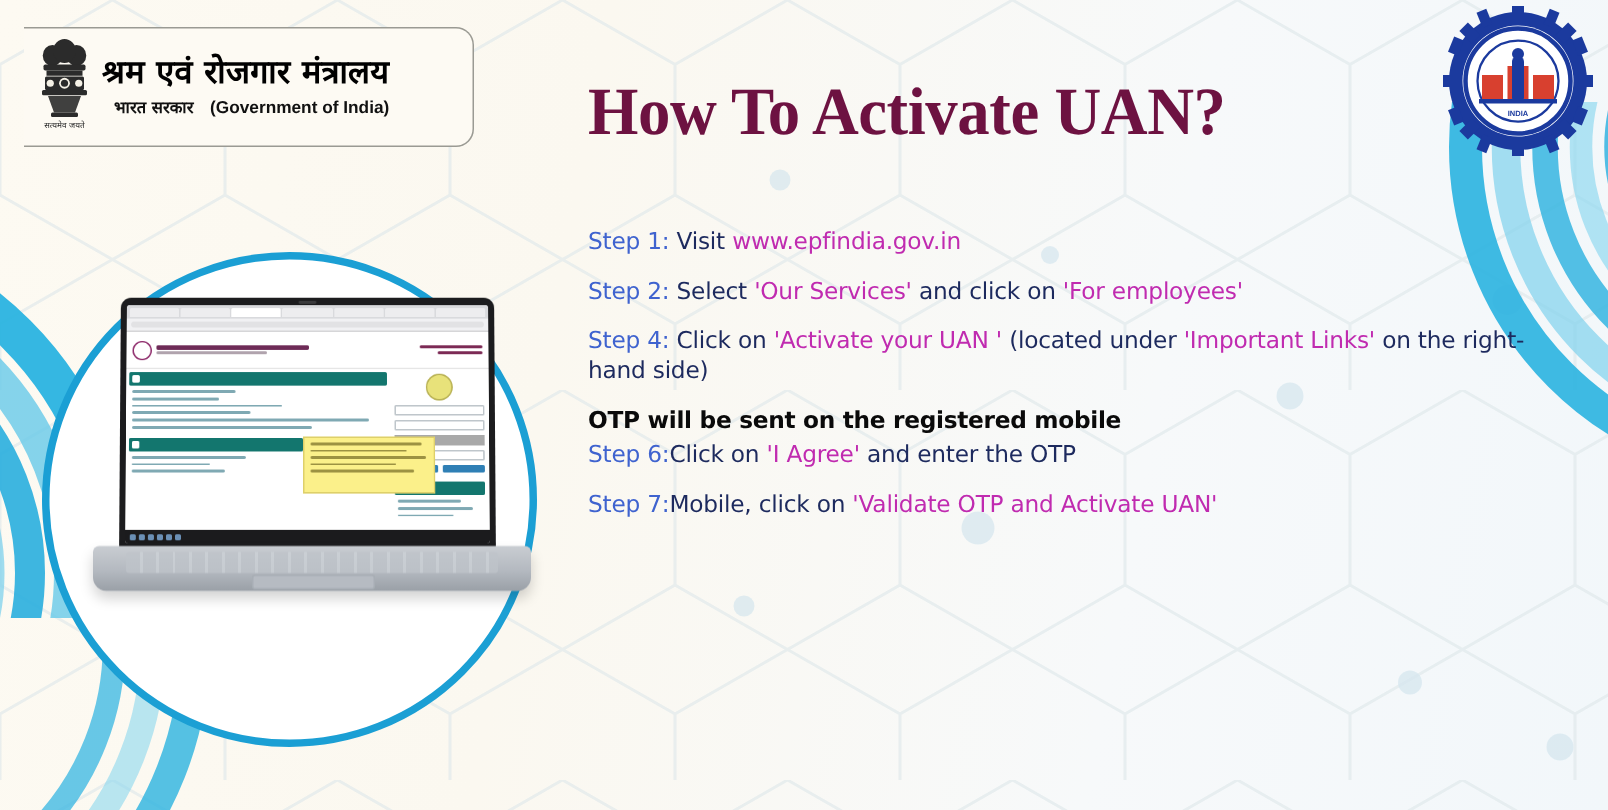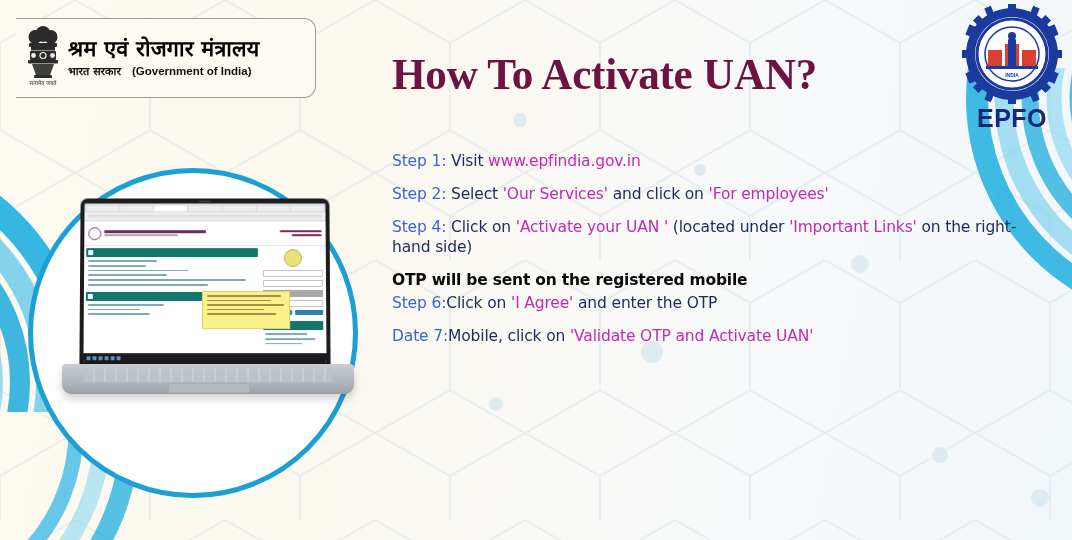--- a/index.html
+++ b/index.html
@@ -26,21 +26,21 @@
   
   .ministry{position:absolute;left:0px;top:18px;width:300px;height:80px;z-index:12;
     background:#fdfaf3;border:1.6px solid #9a9a93;border-radius:0 12px 12px 0;
     border-left:none;display:flex;align-items:center;padding:2px 8px 2px 6px;box-sizing:border-box;margin-left:16px;}
   .emblem{width:42px;height:70px;flex:0 0 42px;display:flex;align-items:center;justify-content:center;}
   .min-text{margin-left:4px;line-height:1;}
   .min-hi{font-family:"DejaVu Sans", sans-serif;font-weight:700;font-size:21.5px;color:#000;
     letter-spacing:.2px;white-space:nowrap;}
   .min-en{font-family:"Liberation Sans", sans-serif;font-weight:700;font-size:16.5px;color:#000;
     margin-top:2px;white-space:nowrap;letter-spacing:-.1px;}
-  .min-sub{margin-top:2px;white-space:nowrap;}
+  .min-sub{margin-top:2px;white-space:nowrap;text-align:right;}
   .min-sub .hi2{font-family:"DejaVu Sans", sans-serif;font-weight:700;font-size:11px;color:#111;}
   .min-sub .en2{font-family:"Liberation Sans", sans-serif;font-weight:700;font-size:11.5px;color:#111;
     margin-left:6px;}
 
   
   .epfo{position:absolute;right:8px;top:4px;width:104px;z-index:12;text-align:center;}
   .epfo-word{font-family:"Liberation Sans", sans-serif;font-weight:700;font-size:25px;
     color:#15267c;letter-spacing:.5px;margin-top:-4px;}
 
   
@@ -318,33 +318,32 @@
         <rect x="60" y="46" width="14" height="16"></rect>
         <rect x="43" y="40" width="14" height="22"></rect>
       </g>
       <g fill="#1b3a9e">
         <rect x="46" y="34" width="8" height="30" rx="3"></rect>
         <circle cx="50" cy="32" r="4"></circle>
       </g>
       <rect x="24" y="62" width="52" height="3" fill="#1b3a9e"></rect>
       <text x="50" y="73" font-size="5" fill="#1b3a9e" text-anchor="middle" font-family="Liberation Sans, sans-serif" font-weight="bold">INDIA</text>
     </svg>
-    <div class="epfo-word">EPFO</div>
   </div>
 
   <div class="title">How To Activate UAN?</div>
 
   <div class="steps">
     <div id="steps-a">
         <div class="line"><span class="lbl">Step 1:</span><span class="plain"> Visit </span><span class="hl">www.epfindia.gov.in</span></div>
         <div class="line"><span class="lbl">Step 2:</span><span class="plain"> Select </span><span class="hl">'Our Services'</span><span class="plain"> and click on </span><span class="hl">'For employees'</span></div>
         <div class="line"><span class="lbl">Step 4:</span><span class="plain"> Click  on </span><span class="hl">'Activate your UAN '</span><span class="plain"> (located under </span><span class="hl">'Important Links'</span><span class="plain"> on the right-hand side)</span></div>
       </div>
     <div class="line" style="margin-bottom:4px;margin-top:2px;">
       <span class="bold-black">OTP will be sent on the registered mobile</span>
     </div>
     <div id="steps-b">
         <div class="line"><span class="lbl">Step 6:</span><span class="plain">Click on </span><span class="hl">'I Agree'</span><span class="plain"> and enter the OTP</span></div>
-        <div class="line"><span class="lbl">Date 7:</span><span class="plain">Mobile, click on </span><span class="hl">'Validate OTP and Activate UAN'</span></div>
+        <div class="line"><span class="lbl">Step 7:</span><span class="plain">Mobile, click on </span><span class="hl">'Validate OTP and Activate UAN'</span></div>
       </div>
   </div>
 
 </div>
 
 </body></html>

